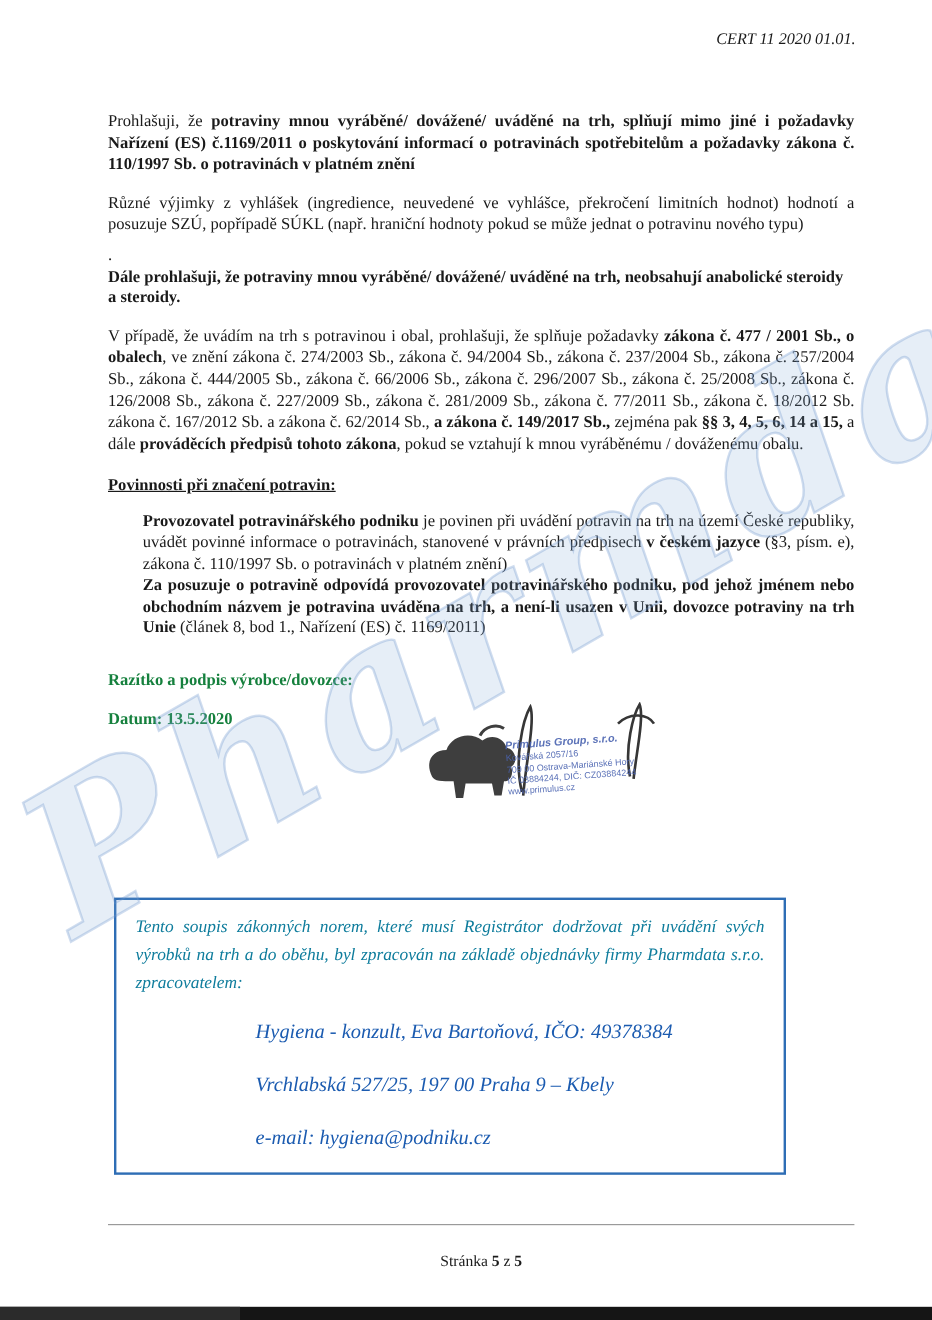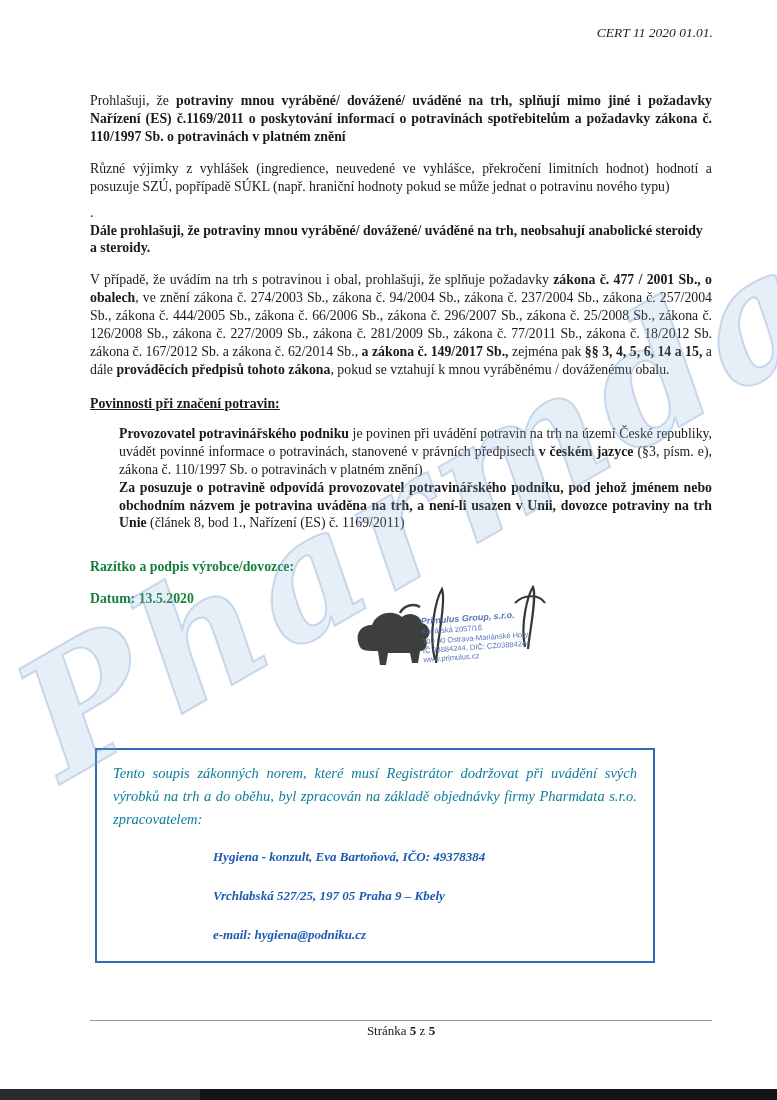--- a/index.html
+++ b/index.html
@@ -95,31 +95,31 @@
     margin:0 0 18px 0;
     font-style:italic;
     font-size:14.5px;
     line-height:1.58;
     text-align:justify;
     color:#0e7c9c;
   }
   .info-box .contact{
     margin:0 0 22px 100px;
     font-style:italic;
-    font-weight:bold;
-    font-size:13px;
+    font-weight:normal;
+    font-size:17px;
     color:#1b5bb0;
   }
   .info-box .contact:last-child{margin-bottom:8px;}
 
   .footer{
     position:absolute;
     left:90px;top:1020px;width:622px;
     border-top:1px solid #9a9a9a;
-    padding-top:2px;
+    padding-top:22px;
     text-align:center;
     font-size:13px;
     z-index:2;
   }
 
   .scan-strip{
     position:absolute;
     left:0;right:0;bottom:0;height:11px;
     background:#151515;
     z-index:7;
@@ -169,21 +169,21 @@
       <div>Kovářská 2057/16</div>
       <div>709 00 Ostrava-Mariánské Hory</div>
       <div>IČ 03884244, DIČ: CZ03884244</div>
       <div>www.primulus.cz</div>
     </div>
   </div>
 
   <div class="info-box">
     <p class="intro">Tento soupis zákonných norem, které musí Registrátor dodržovat při uvádění svých výrobků na trh a do oběhu, byl zpracován na základě objednávky firmy Pharmdata s.r.o. zpracovatelem:</p>
     <p class="contact">Hygiena - konzult, Eva Bartoňová, IČO:  49378384</p>
-    <p class="contact">Vrchlabská 527/25, 197 05   Praha 9 – Kbely</p>
+    <p class="contact">Vrchlabská 527/25, 197 00   Praha 9 – Kbely</p>
     <p class="contact">e-mail: hygiena@podniku.cz</p>
   </div>
 
   <div class="footer"><span>Stránka </span><span class="b">5</span><span> z </span><span class="b">5</span></div>
 
   <div class="scan-strip"></div>
 
 </div>
 
 </body></html>

